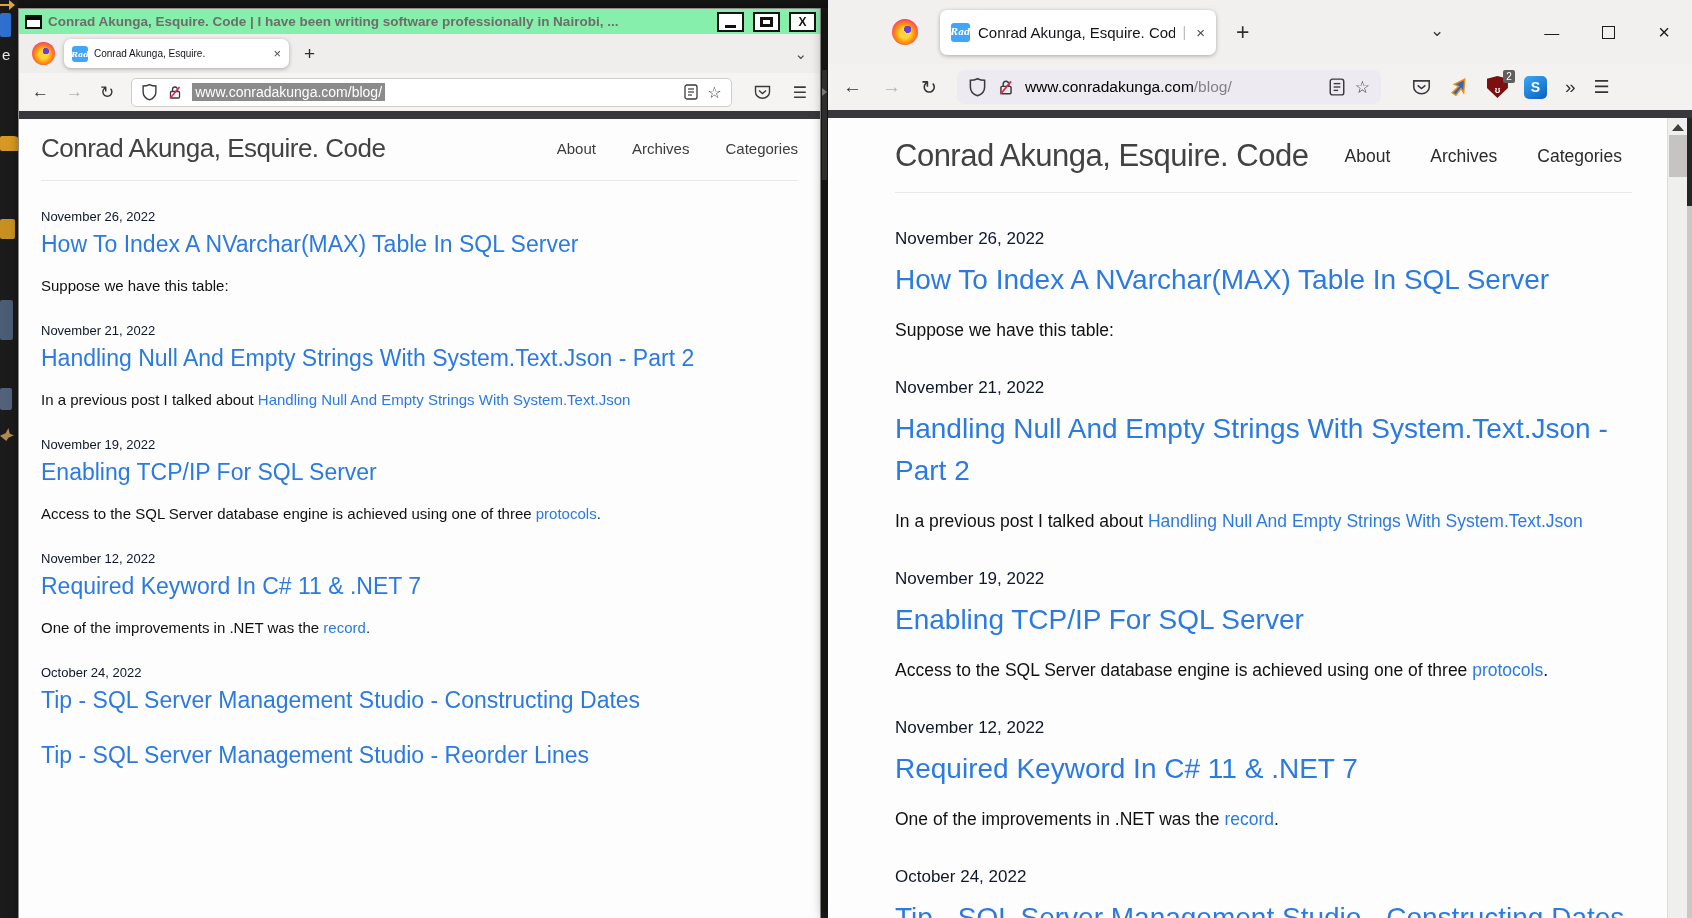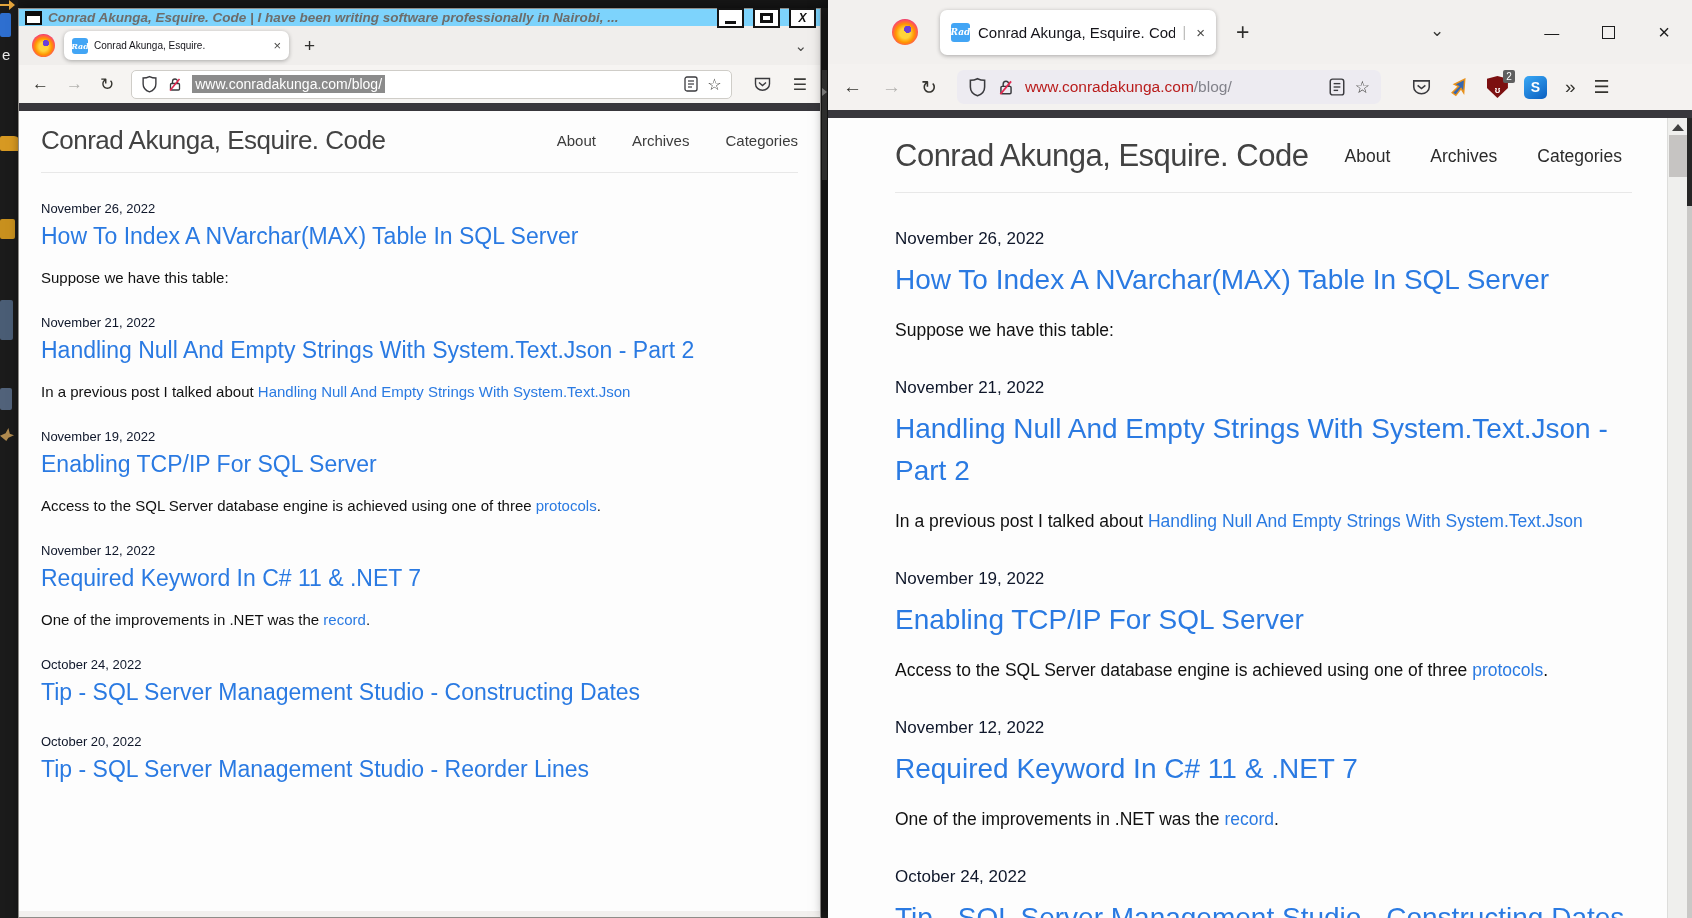--- a/index.html
+++ b/index.html
@@ -34,21 +34,21 @@
   .tab { background:#fff; border-radius:7px; box-shadow:0 1px 4px rgba(0,0,0,.3); display:flex; align-items:center; }
   .glyph { color:#3b3b38; }
   .dark-band { height:8px; background:#38373c; }
   .urlbar { display:flex; align-items:center; }
   .spacer { flex:1; }
   svg { display:block; }
 
   
   .window-left { position:absolute; left:18px; top:8px; width:803px; height:910px;
     background:#f2f0ee; border:1px solid #8f8d89; box-shadow:2px 0 10px rgba(0,0,0,.5); }
-  .lw-titlebar { height:17px; background:#7dd3fc; display:flex; align-items:center; padding:0 4px 0 6px; gap:6px;font-style:italic; }
+  .lw-titlebar { height:25px; background:#86efac; display:flex; align-items:center; padding:0 4px 0 6px; gap:6px; }
   .doc-icon { width:17px; height:14px; background:#fff; border:2px solid #0c0c0c; border-top-width:5px; flex:none; }
   .lw-title { flex:1; font-size:13.5px; font-weight:bold; color:#6d6d6b; white-space:nowrap; overflow:hidden; }
   .tb-btn { width:27px; height:20px; background:#fff; border:2px solid #141414; margin-left:3px;
     display:flex; align-items:center; justify-content:center; font-weight:bold; font-size:12px; color:#111; flex:none; }
   .min-bar { width:11px; height:3px; background:#111; margin-top:9px; }
   .max-box { width:13px; height:10px; border:3px solid #111; }
 
   .lw-tabbar { height:39px; background:#f0eeec; display:flex; align-items:center; padding:0 13px; }
   .lw-tab { width:225px; height:29px; margin-left:9px; padding:0 8px; gap:6px; }
   .tab-label { flex:1; font-size:10px; color:#15141a; white-space:nowrap; overflow:hidden; }
@@ -88,21 +88,21 @@
   .rw-newtab { font-size:23px; color:#2f2f2d; margin-left:20px; }
   .rw-chevron { position:absolute; left:602px; top:20px; font-size:17px; color:#3b3b38; }
   .win-controls { position:absolute; right:22px; top:0; height:64px; display:flex; align-items:center; gap:43px; }
   .wc-min { font-size:15px; color:#1c1c1c; }
   .wc-max { width:13px; height:13px; border:1.6px solid #1c1c1c; }
   .wc-close { font-size:20px; color:#1c1c1c; }
 
   .rw-toolbar { height:46px; background:#f4f2f0; display:flex; align-items:center; padding:0 15px; }
   .rw-toolbar .nav-btn { font-size:19px; margin-right:20px; }
   .rw-urlbar { width:424px; height:34px; background:#edebf1; border-radius:7px; padding:0 11px; gap:10px; margin-right:14px; }
-  .url-host { font-size:15.5px; color:#b91c1c; white-space:nowrap; }
+  .url-host { font-size:15.5px; color:#000000; white-space:nowrap; }
   .url-path { font-size:15.5px; color:#82828a; white-space:nowrap; }
   .rw-urlbar .star { font-size:17px; }
   .ext { margin-left:16px; position:relative; flex:none; }
   .ublock-shield { width:21px; height:22px; background:#7c1010;
     clip-path:polygon(50% 0,100% 12%,100% 55%,50% 100%,0 55%,0 12%);
     display:flex; align-items:flex-end; justify-content:center; color:#fff; font-size:9px; font-weight:bold; padding-bottom:3px; }
   .ublock-badge { position:absolute; top:-6px; right:-7px; background:#5f5f5f; color:#fff;
     font-size:10px; padding:0 3px; border-radius:2px; line-height:13px; }
   .skype { width:23px; height:23px; border-radius:5px; background:linear-gradient(145deg,#39a9f6,#0b5fc0);
     color:#fff; font-weight:bold; font-size:14px; display:flex; align-items:center; justify-content:center; }
@@ -228,21 +228,20 @@
     <div class="post">
       <div class="post-date">November 12, 2022</div>
       <div class="post-title">Required Keyword In C# 11 &amp; .NET 7</div>
       <div class="post-body"><span>One of the improvements in .NET was the </span><span class="link">record</span><span>.</span></div>
     </div>
     <div class="post">
       <div class="post-date">October 24, 2022</div>
       <div class="post-title">Tip - SQL Server Management Studio - Constructing Dates</div>
     </div>
     <div class="post">
-      <div class="post-date">October 20, 2022</div>
       <div class="post-title">Tip - SQL Server Management Studio - Reorder Lines</div>
     </div>
   </div>
 </section>
 
 <section class="window-right">
 
   <div class="rw-tabbar">
     <span class="ff-icon" style="width:26px;height:26px"></span>
     <div class="tab rw-tab">

